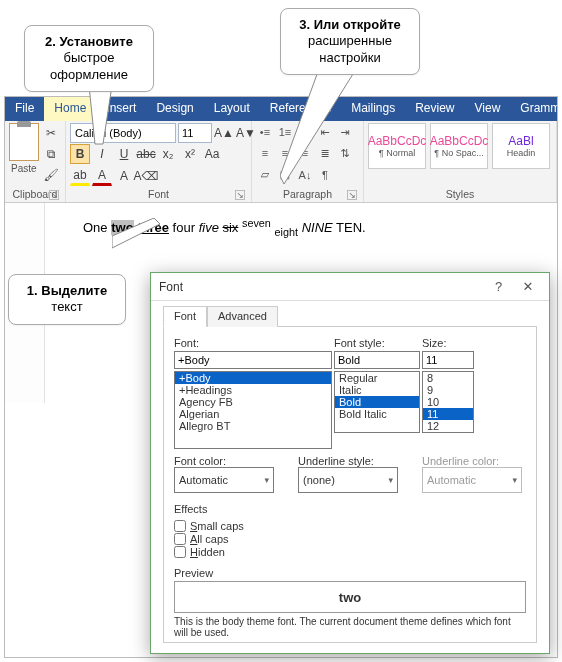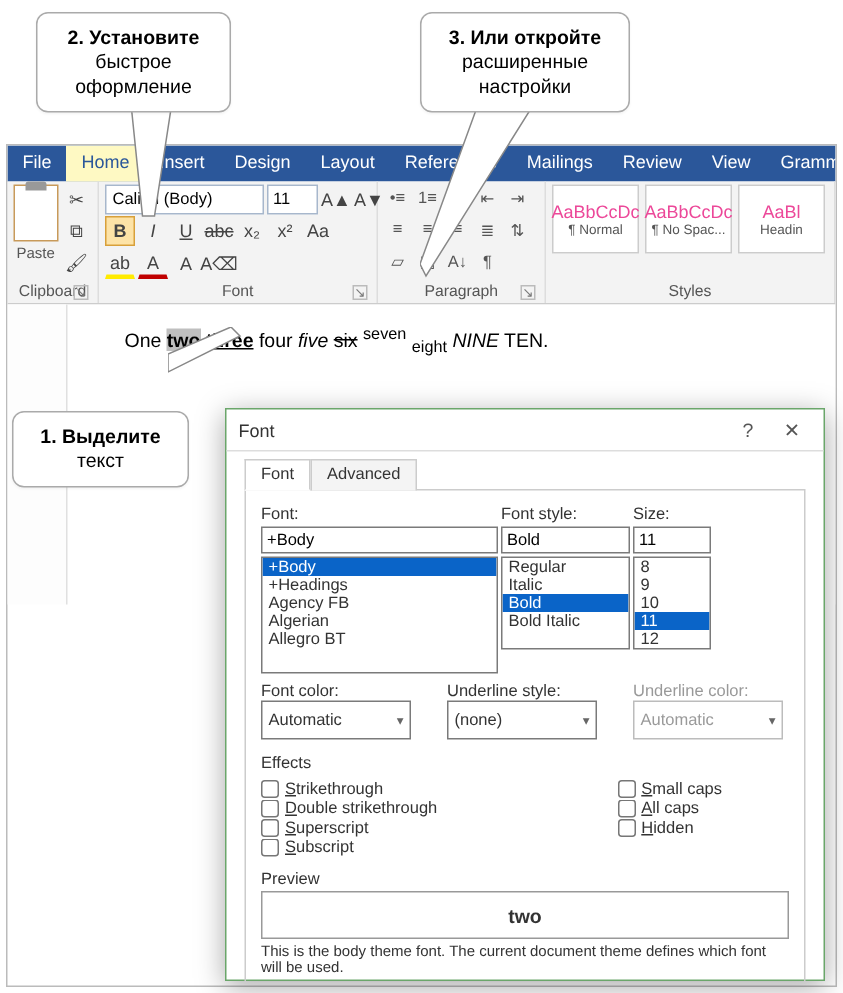--- a/index.html
+++ b/index.html
@@ -17,21 +17,21 @@
   z-index: 50;
   box-shadow: 0 1px 2px rgba(0,0,0,.05);
 }
 .callout .bold { font-weight: 700; }
 .callout::after {
   content: "";
   position: absolute;
   width: 0; height: 0;
 }
 .callout.c1 { top: 234px; left: 8px; width: 118px; margin-top: 40px; }
-.callout.c2 { top: 8px; left: 24px; width: 130px; }
+.callout.c2 { top: 25px; left: 24px; width: 130px; }
 .callout.c3 { top: 8px; left: 280px; width: 140px; }
 
 svg.pointer { position: absolute; z-index: 49; fill: #fff; stroke: #888; stroke-width: 1; }
 
 .word { position: absolute; top: 96px; left: 4px; right: 4px; bottom: 4px; border: 1px solid #bbb; overflow: hidden; }
 
 .ribbon-tabs { display: flex; background: #2b579a; height: 24px; font-size: 12px; color: #fff; }
 .ribbon-tabs .tab { padding: 4px 10px; cursor: default; }
 .ribbon-tabs .tab.active { background: #fef9c3; color: #2b579a; }
 
@@ -51,21 +51,21 @@
 .fontgrp input.fontsize { width: 34px; height: 20px; font-size: 11px; padding: 0 3px; border: 1px solid #a7b7cc; }
 .fbtn { width: 20px; height: 20px; border: 1px solid transparent; display: inline-flex; align-items:center; justify-content:center; font-size: 12px; color: #444; }
 .fbtn.on { background: #fde3a7; border-color: #d8a03a; }
 
 .paragrp { width: 120px; }
 .pbtn { width: 18px; height: 18px; display:inline-flex; align-items:center; justify-content:center; font-size: 11px; color:#555; }
 
 .stylesgrp { flex: 1; }
 .stylebox { width: 58px; height: 46px; border: 1px solid #ccc; background:#fff; display:inline-flex; flex-direction:column; align-items:center; justify-content:center; font-size: 9px; margin-right: 2px; }
 .stylebox .samp { font-size: 12px; color: #ec4899; }
-.stylebox .samp.blue { color: #ec4899; }
+.stylebox .samp.blue { color: #6d28d9; }
 
 .docarea { background: #fff; padding: 14px 0 0 78px; height: 200px; position: relative; font-size: 13px; font-family: Calibri, sans-serif; }
 .docarea .sel { background: #bfbfbf; }
 .docarea .ruler { position:absolute; left:0; top:0; width:40px; bottom:0; background:#fdfdfd; border-right:1px solid #e0e0e0; }
 
 .dialog {
   position: absolute; left: 150px; top: 272px; width: 400px; height: 382px;
   background: #fff; border: 1px solid #6aa66a; box-shadow: 0 4px 18px rgba(0,0,0,.35);
   font-size: 11px; color: #333;
   display: flex; flex-direction: column;
@@ -322,38 +322,20 @@
           <div class="fakeselect disabled" style="width:100px;">
               <span>Automatic</span>
               <span class="chev">▾</span>
             </div>
         </div>
       </div>
 
       <div class="effects">
         <div class="etitle">Effects</div>
         <div class="cols">
-          <div id="effleft">
-              <label class="chk">
-                <input type="checkbox" style="">
-                <span><u>S</u>trikethrough</span>
-              </label>
-              <label class="chk">
-                <input type="checkbox" style="">
-                <span><u>D</u>ouble strikethrough</span>
-              </label>
-              <label class="chk">
-                <input type="checkbox" style="">
-                <span><u>S</u>uperscript</span>
-              </label>
-              <label class="chk">
-                <input type="checkbox" style="">
-                <span><u>S</u>ubscript</span>
-              </label>
-            </div>
           <div id="effright">
               <label class="chk">
                 <input type="checkbox" style="">
                 <span><u>S</u>mall caps</span>
               </label>
               <label class="chk">
                 <input type="checkbox" style="">
                 <span><u>A</u>ll caps</span>
               </label>
               <label class="chk">

